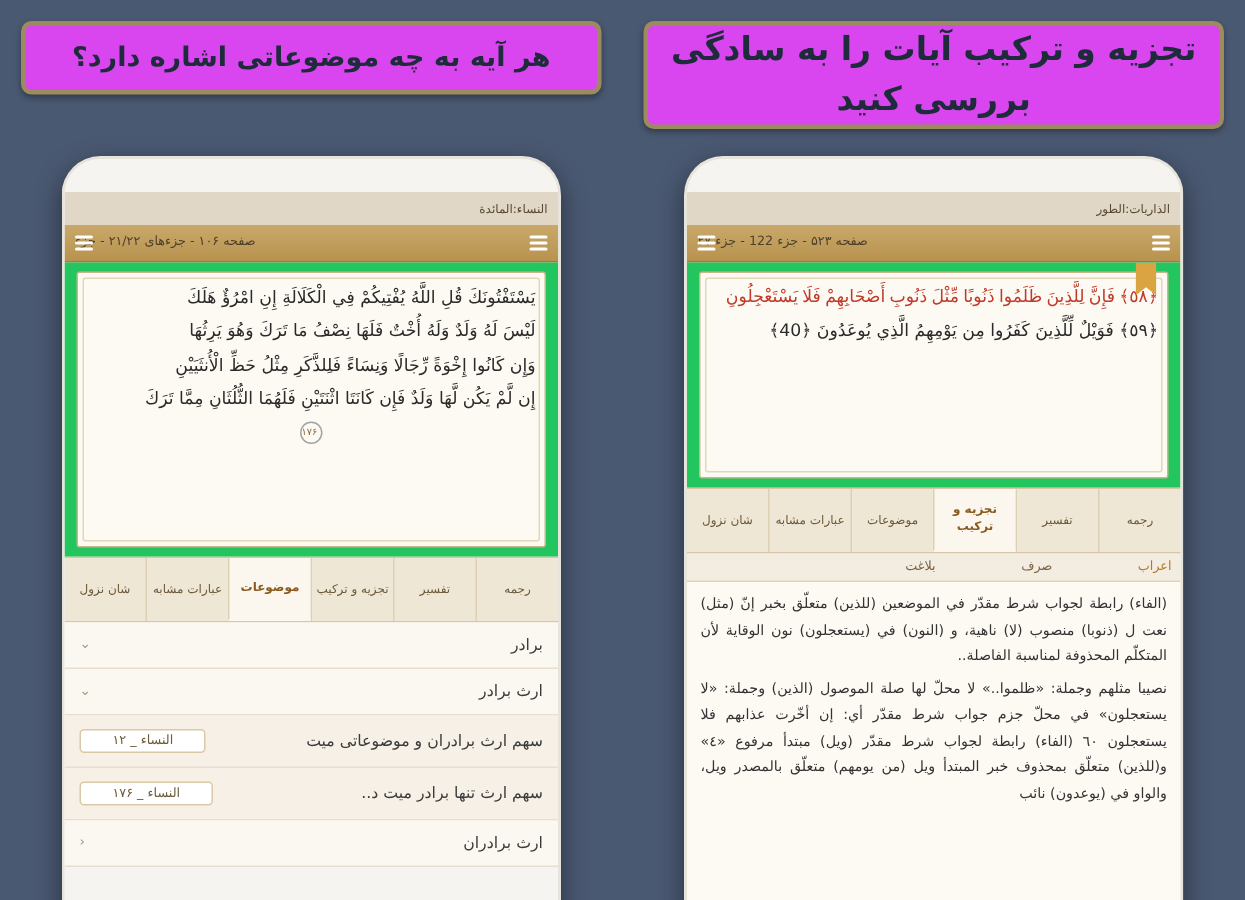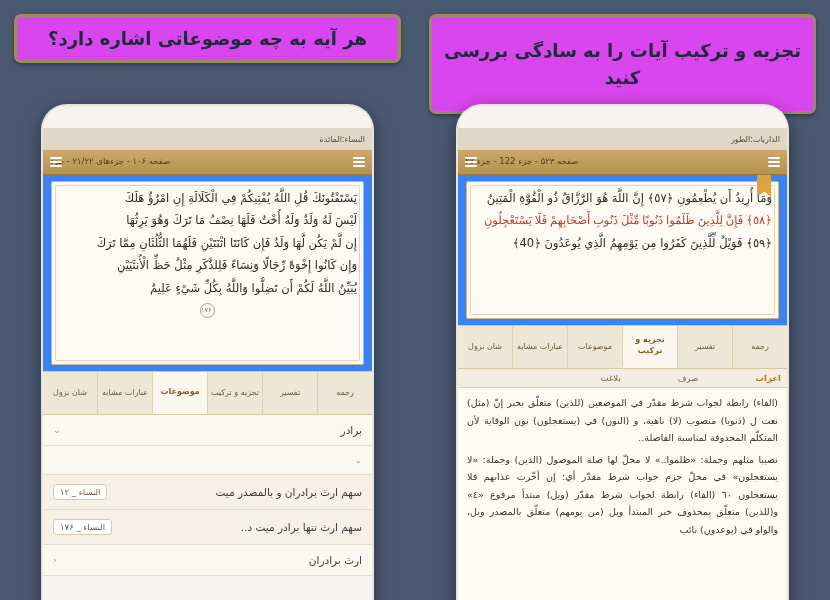--- a/index.html
+++ b/index.html
@@ -31,21 +31,21 @@
     box-shadow:0 2px 4px rgba(0,0,0,.35);
     text-align:center;
     padding:8px 6px;
     box-sizing:border-box;
     color:#1d2b3a;
     font-weight:bold;
     font-size:18px;
     line-height:1.5;
     direction:rtl;
   }
-  .caption.two-line{padding:20px 6px;font-size:18px;}
+  .caption.two-line{padding:0 6px;font-size:22px;}
 
   
   .phone{
     position:absolute;
     left:41px;
     top:104px;
     width:333px;
     height:520px;
     background:#f5f4f0;
     border-radius:26px 26px 0 0;
@@ -83,21 +83,21 @@
     padding:0 7px;
     color:#fff;font-size:8.5px;
     direction:rtl;
     border-bottom:1px solid #9d7b3c;
   }
   .hamburger{display:inline-block;width:12px;}
   .hamburger i{display:block;height:1.6px;background:#fff;margin:2.2px 0;border-radius:1px;}
 
   
   .quran{
-    background:#3b82f6;
+    background:#22c55e;
     position:relative;
     direction:rtl;
     padding:6px 8px;
     box-sizing:border-box;
   }
   .quran.l{height:196px;}
   .quran.r{height:150px;}
   .qframe{
     border:1px solid #c9b68c;
     border-radius:2px;
@@ -171,40 +171,40 @@
     color:#3a3a3a;
     background:#fbf8f2;
   }
   .row.sub{background:#f6f0e6;}
   .row .chev{color:#a89776;font-size:9px;}
   .ref{
     display:inline-block;
     border:1px solid #d9c9a6;
     border-radius:3px;
     background:#fff;
-    padding:2px 6px;
+    padding:2px 21px;
     font-size:8.5px;
     color:#6d5a38;
     white-space:nowrap;
   }
   .rowtext{flex:1;text-align:right;padding-left:8px;}
 
   
   .subtabs{
     display:flex;direction:rtl;
     background:#f3ece0;
     border-bottom:1px solid #e0d3b8;
     padding:4px 6px;
     gap:10px;
     font-size:8.5px;
     color:#7a6340;
     align-items:center;
   }
   .subtabs .st{cursor:pointer;margin-left:47px;}
-  .subtabs .st.active{color:#b8762a;font-weight:bold;}
+  .subtabs .st.active{color:#b8762a;font-weight:normal;}
   .analysis{
     direction:rtl;
     background:#fdfaf4;
     padding:6px 9px;
     font-size:9.5px;
     line-height:1.85;
     color:#333;
     height:256px;
     overflow:hidden;
     box-sizing:border-box;
@@ -248,23 +248,22 @@
           <i></i>
           <i></i>
           <i></i>
         </span>
     </div>
 
     <div class="quran l">
       <div class="qframe">
         <div class="ayah-line">يَسْتَفْتُونَكَ قُلِ اللَّهُ يُفْتِيكُمْ فِي الْكَلَالَةِ إِنِ امْرُؤٌ هَلَكَ</div>
         <div class="ayah-line">لَيْسَ لَهُ وَلَدٌ وَلَهُ أُخْتٌ فَلَهَا نِصْفُ مَا تَرَكَ وَهُوَ يَرِثُهَا</div>
+        <div class="ayah-line">وَإِن كَانُوا إِخْوَةً رِّجَالًا وَنِسَاءً فَلِلذَّكَرِ مِثْلُ حَظِّ الْأُنثَيَيْنِ</div>
         <div class="ayah-line">إِن لَّمْ يَكُن لَّهَا وَلَدٌ فَإِن كَانَتَا اثْنَتَيْنِ فَلَهُمَا الثُّلُثَانِ مِمَّا تَرَكَ</div>
-        <div class="ayah-line">وَإِن كَانُوا إِخْوَةً رِّجَالًا وَنِسَاءً فَلِلذَّكَرِ مِثْلُ حَظِّ الْأُنثَيَيْنِ</div>
-        <div class="ayah-line">يُبَيِّنُ اللَّهُ لَكُمْ أَن تَضِلُّوا وَاللَّهُ بِكُلِّ شَيْءٍ عَلِيمٌ</div>
         <div class="ayah-line center">
           <span class="ayah-num">۱۷۶</span>
         </div>
       </div>
     </div>
 
     <div class="tabs">
       <div class="tab">رجمه</div>
       <div class="tab">تفسیر</div>
       <div class="tab">تجزیه و ترکیب</div>
@@ -272,24 +271,25 @@
       <div class="tab">عبارات مشابه</div>
       <div class="tab">شان نزول</div>
     </div>
 
     <div class="list">
       <div class="row">
         <span class="rowtext">برادر</span>
         <span class="chev">⌄</span>
       </div>
       <div class="row">
+        <span class="rowtext">ارث برادر</span>
         <span class="chev">⌄</span>
       </div>
       <div class="row sub">
-        <span class="rowtext">سهم ارث برادران و بالمصدر میت</span>
+        <span class="rowtext">سهم ارث برادران و موضوعاتی میت</span>
         <span class="ref">النساء _ ۱۲</span>
       </div>
       <div class="row sub">
         <span class="rowtext">سهم ارث تنها برادر میت د..</span>
         <span class="ref">النساء _ ۱۷۶</span>
       </div>
       <div class="row">
         <span class="rowtext">ارث برادران</span>
         <span class="chev">‹</span>
       </div>
@@ -319,21 +319,20 @@
       <span class="hamburger">
           <i></i>
           <i></i>
           <i></i>
         </span>
     </div>
 
     <div class="quran r">
       <div class="ribbon"></div>
       <div class="qframe">
-        <div class="ayah-line">وَمَا أُرِيدُ أَن يُطْعِمُونِ ﴿٥٧﴾ إِنَّ اللَّهَ هُوَ الرَّزَّاقُ ذُو الْقُوَّةِ الْمَتِينُ</div>
         <div class="ayah-line red">﴿٥٨﴾ فَإِنَّ لِلَّذِينَ ظَلَمُوا ذَنُوبًا مِّثْلَ ذَنُوبِ أَصْحَابِهِمْ فَلَا يَسْتَعْجِلُونِ</div>
         <div class="ayah-line">﴿٥٩﴾ فَوَيْلٌ لِّلَّذِينَ كَفَرُوا مِن يَوْمِهِمُ الَّذِي يُوعَدُونَ ﴿40﴾</div>
       </div>
     </div>
 
     <div class="tabs">
       <div class="tab">رجمه</div>
       <div class="tab">تفسیر</div>
       <div class="tab active">تجزیه و ترکیب</div>
       <div class="tab">موضوعات</div>

